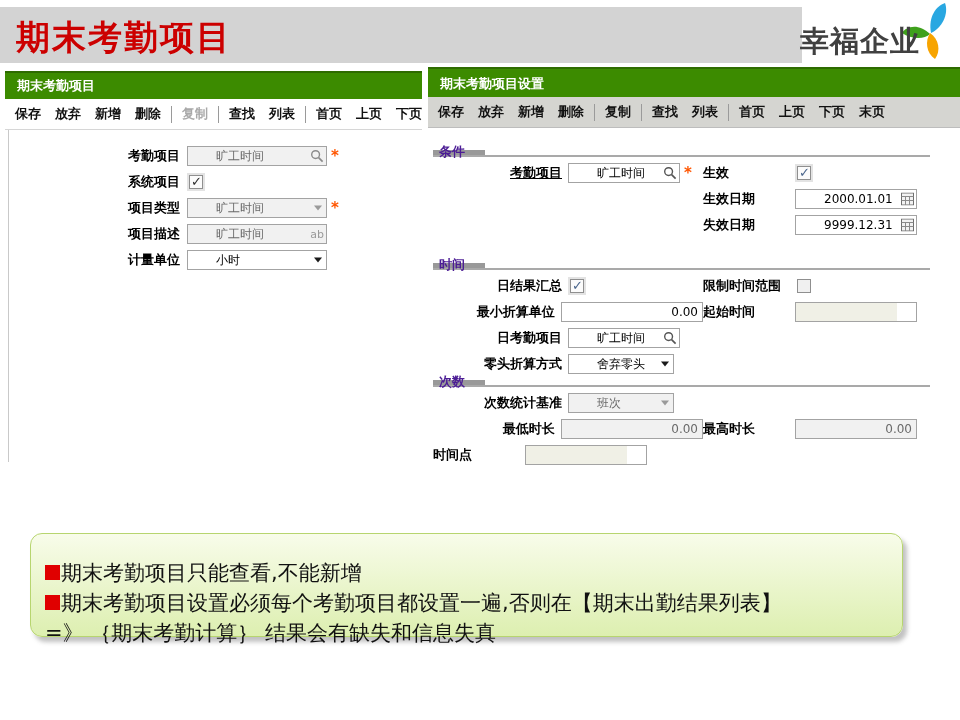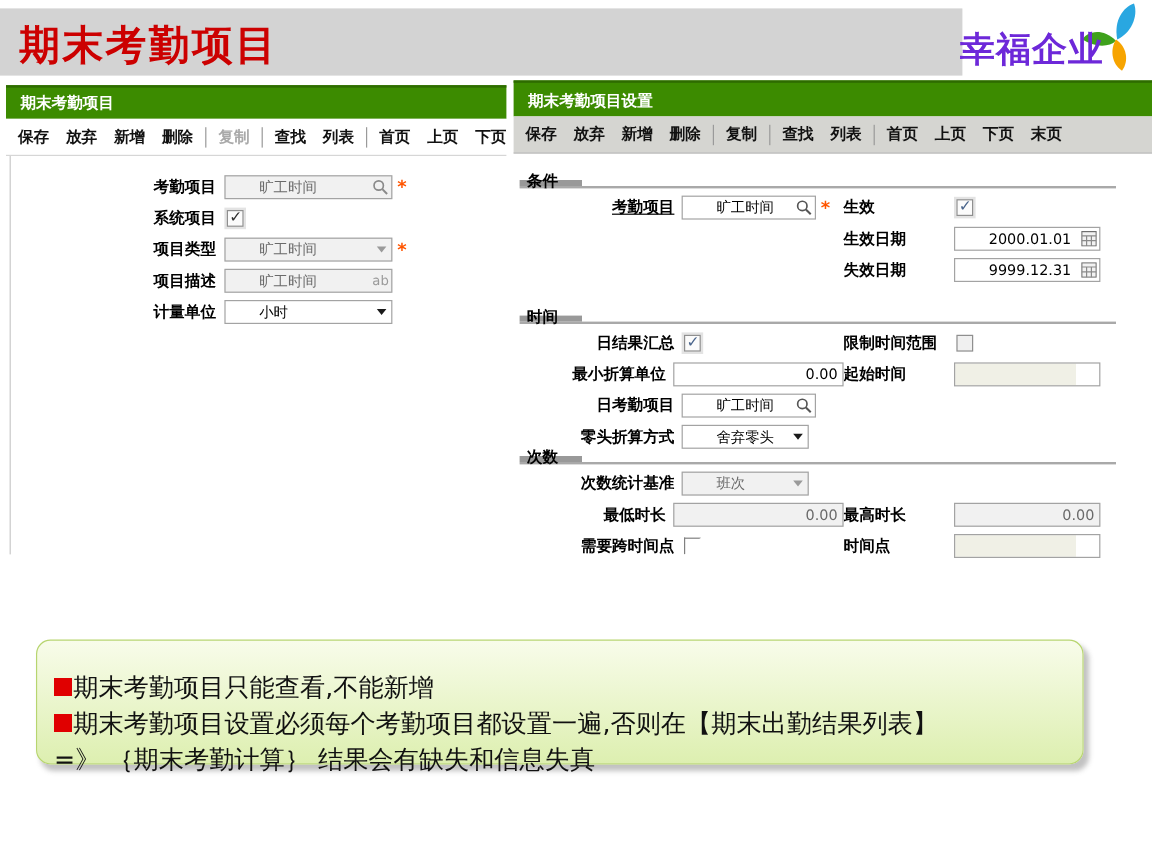--- a/index.html
+++ b/index.html
@@ -4,21 +4,21 @@
 <style>
   * { margin:0; padding:0; box-sizing:border-box; }
   html,body { width:960px; height:720px; background:#fff; overflow:hidden;
               font-family:"DejaVu Sans","Liberation Sans",sans-serif; }
   body { position:relative; }
 
   
   .top-banner { position:absolute; left:0; top:7px; width:802px; height:56px; background:#d3d3d3; }
   .page-title { position:absolute; left:16px; top:8px; font-size:34px; font-weight:bold; color:#cc0000; letter-spacing:2px; }
   .logo { position:absolute; right:8px; top:2px; width:152px; height:62px; }
-  .logo-text { position:absolute; left:0; bottom:2px; font-size:29px; font-weight:bold; color:#6d28d9; letter-spacing:1px; }
+  .logo-text { position:absolute; left:0; bottom:2px; font-size:29px; font-weight:bold; color:#404040; letter-spacing:1px; }
   .pinwheel { position:absolute; right:-2px; top:0; }
 
   
   .panel { position:absolute; background:#fff; }
   #left-panel  { left:5px;  top:71px; width:417px; }
   #right-panel { left:428px; top:67px; width:532px; }
   .panel-header { background:#3c8b00; border-top:2px solid #2e6b00; color:#fff; font-size:13px; font-weight:bold; padding:4px 0 4px 12px; }
   #right-panel .panel-header { padding-top:6px; }
   .toolbar { display:flex; align-items:center; height:31px; font-size:13px; font-weight:bold; color:#111; }
   #left-panel  .toolbar { background:#ffffff; border-bottom:1px solid #d6d6d6; }
@@ -36,21 +36,21 @@
   .lp-row:first-child { margin-top:8px; }
   .lp-label { width:178px; text-align:right; padding-right:7px; font-weight:bold; color:#000; }
 
   .rp-row { display:flex; align-items:center; height:20px; margin:6px 0; font-size:13px; }
   .rp-left { width:270px; display:flex; align-items:center; }
   .rp-label-l { width:135px; text-align:right; padding-right:6px; font-weight:bold; white-space:nowrap; }
   .rp-right { display:flex; align-items:center; }
   .rp-label-r { width:92px; text-align:left; padding-right:6px; font-weight:bold; white-space:nowrap; }
   .link-label { text-decoration:underline; }
 
-  .section-tab { display:inline-block; background:#999999; color:#000000; font-size:13px; font-weight:bold;
+  .section-tab { display:inline-block; background:#999999; color:#4c1d95; font-size:13px; font-weight:bold;
                  padding:2px 10px 3px 6px; min-width:52px; }
   .section-bar { border-bottom:2px solid #a9a9a9; width:497px; margin-top:22px; line-height:0; }
   .section-bar.tight { margin-top:28px; }
   .section-bar.tighter { margin-top:4px; }
 
   
   .field { position:relative; height:20px; border:1px solid #a3a3a3; background:#fff; font-size:12px;
            display:flex; align-items:center; padding:0 4px; color:#000; cursor:text; }
   .field .val { white-space:nowrap; overflow:hidden;padding-left:24px; }
   .field.ro { background:#f1f1f1; color:#6a6a6a; }
@@ -321,24 +321,20 @@
         </div>
       </div>
       <div class="rp-right">
         <span class="rp-label-r">最高时长</span>
         <div class="field ro num w122">
           <span class="val">0.00</span>
         </div>
       </div>
     </div>
     <div class="rp-row">
-      <div class="rp-left">
-        <span class="rp-label-l">需要跨时间点</span>
-        <span class="cb cb3d"></span>
-      </div>
       <div class="rp-right">
         <span class="rp-label-r">时间点</span>
         <div class="field time-empty w122">
           <span class="val"></span>
         </div>
       </div>
     </div>
 
   </div>
 </div>

